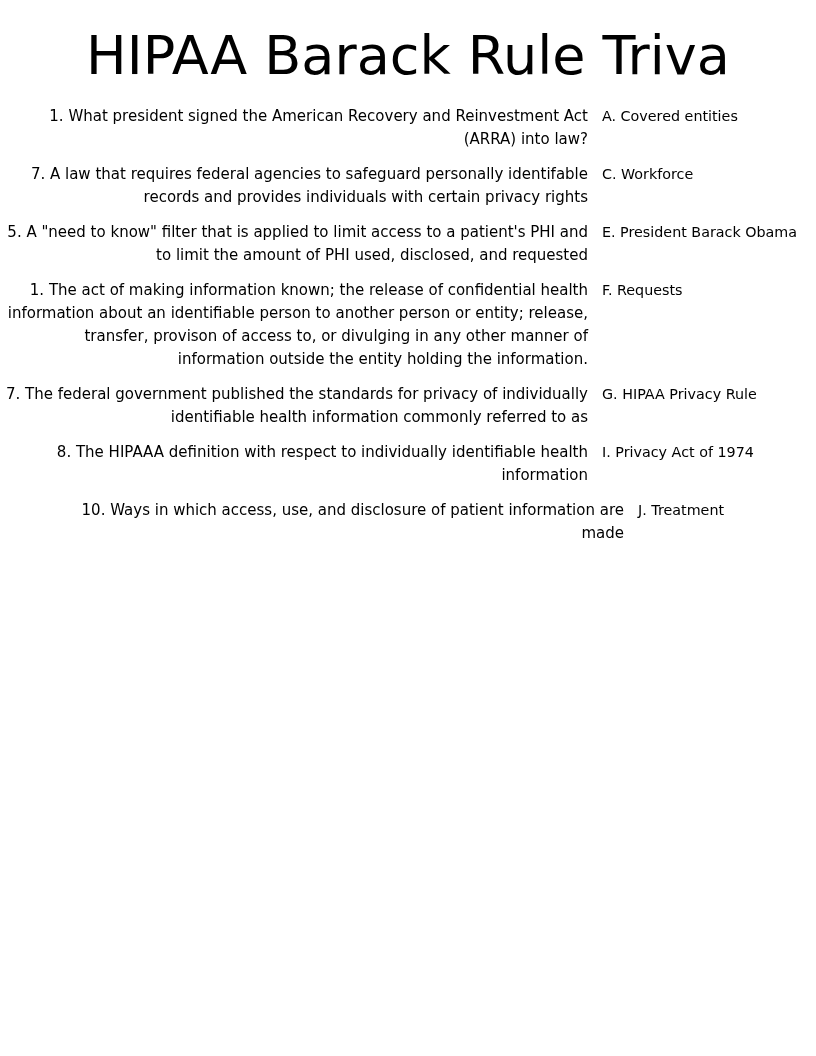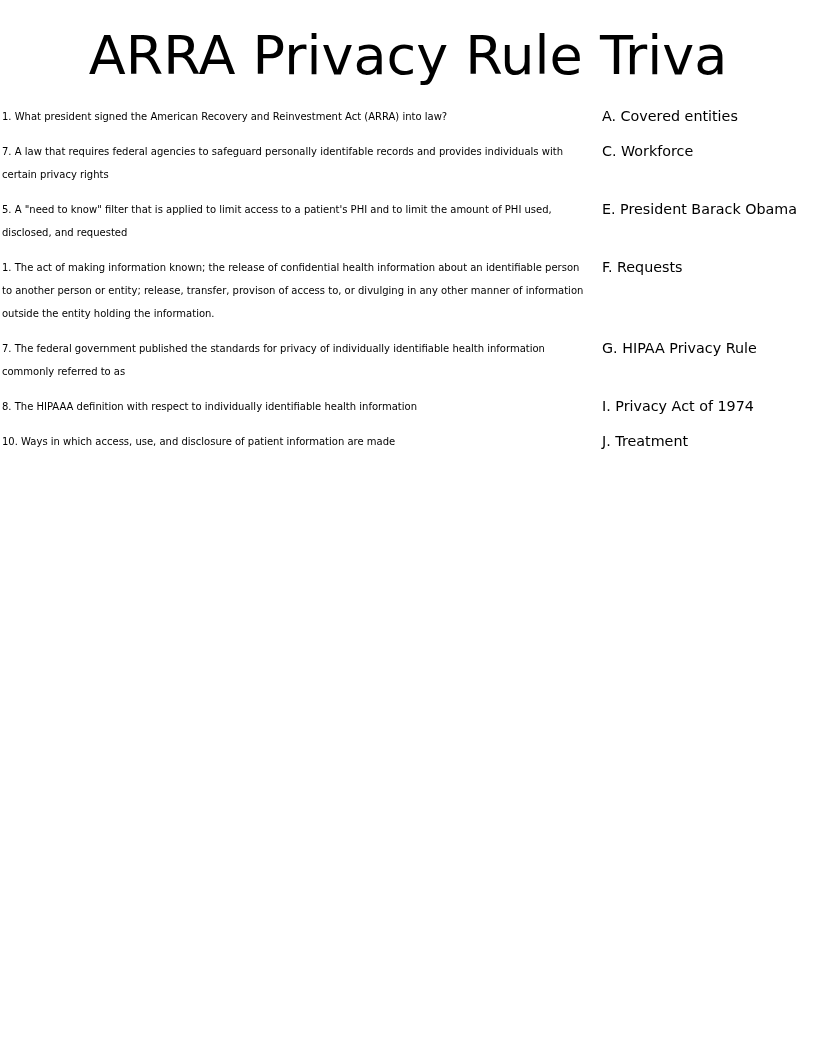--- a/index.html
+++ b/index.html
@@ -41,49 +41,50 @@
     padding-left: 2px;
     padding-right: 0px;
   }
   .qa-row {
     display: flex;
     align-items: flex-start;
     margin-bottom: 12px;
   }
   .qa-row:last-child {
     margin-bottom: 0;
+    margin-left: 36px;
   }
   .question-cell {
     width: 600px;
     flex: 0 0 600px;
     padding-right: 14px;
     box-sizing: border-box;
-    font-size: 10px;
+    font-size: 15px;
     line-height: 23px;
     color: #000000;
-    text-align: left;
+    text-align: right;
     word-wrap: break-word;
   }
   .answer-cell {
     width: 216px;
     flex: 0 0 216px;
     box-sizing: border-box;
     font-size: 14.3px;
     line-height: 23px;
     color: #000000;
     white-space: nowrap;
     text-align: left;
   }
 </style>
 </head>
 <body>
 
 <div class="page">
 
-  <h1 class="doc-title">ARRA Privacy Rule Triva</h1>
+  <h1 class="doc-title">HIPAA Barack Rule Triva</h1>
 
   <div class="quiz-body">
 
     <div class="qa-row">
       <div class="question-cell">1. What president signed the American Recovery and Reinvestment Act (ARRA) into law?</div>
       <div class="answer-cell">A. Covered entities</div>
     </div>
 
 
     <div class="qa-row">

